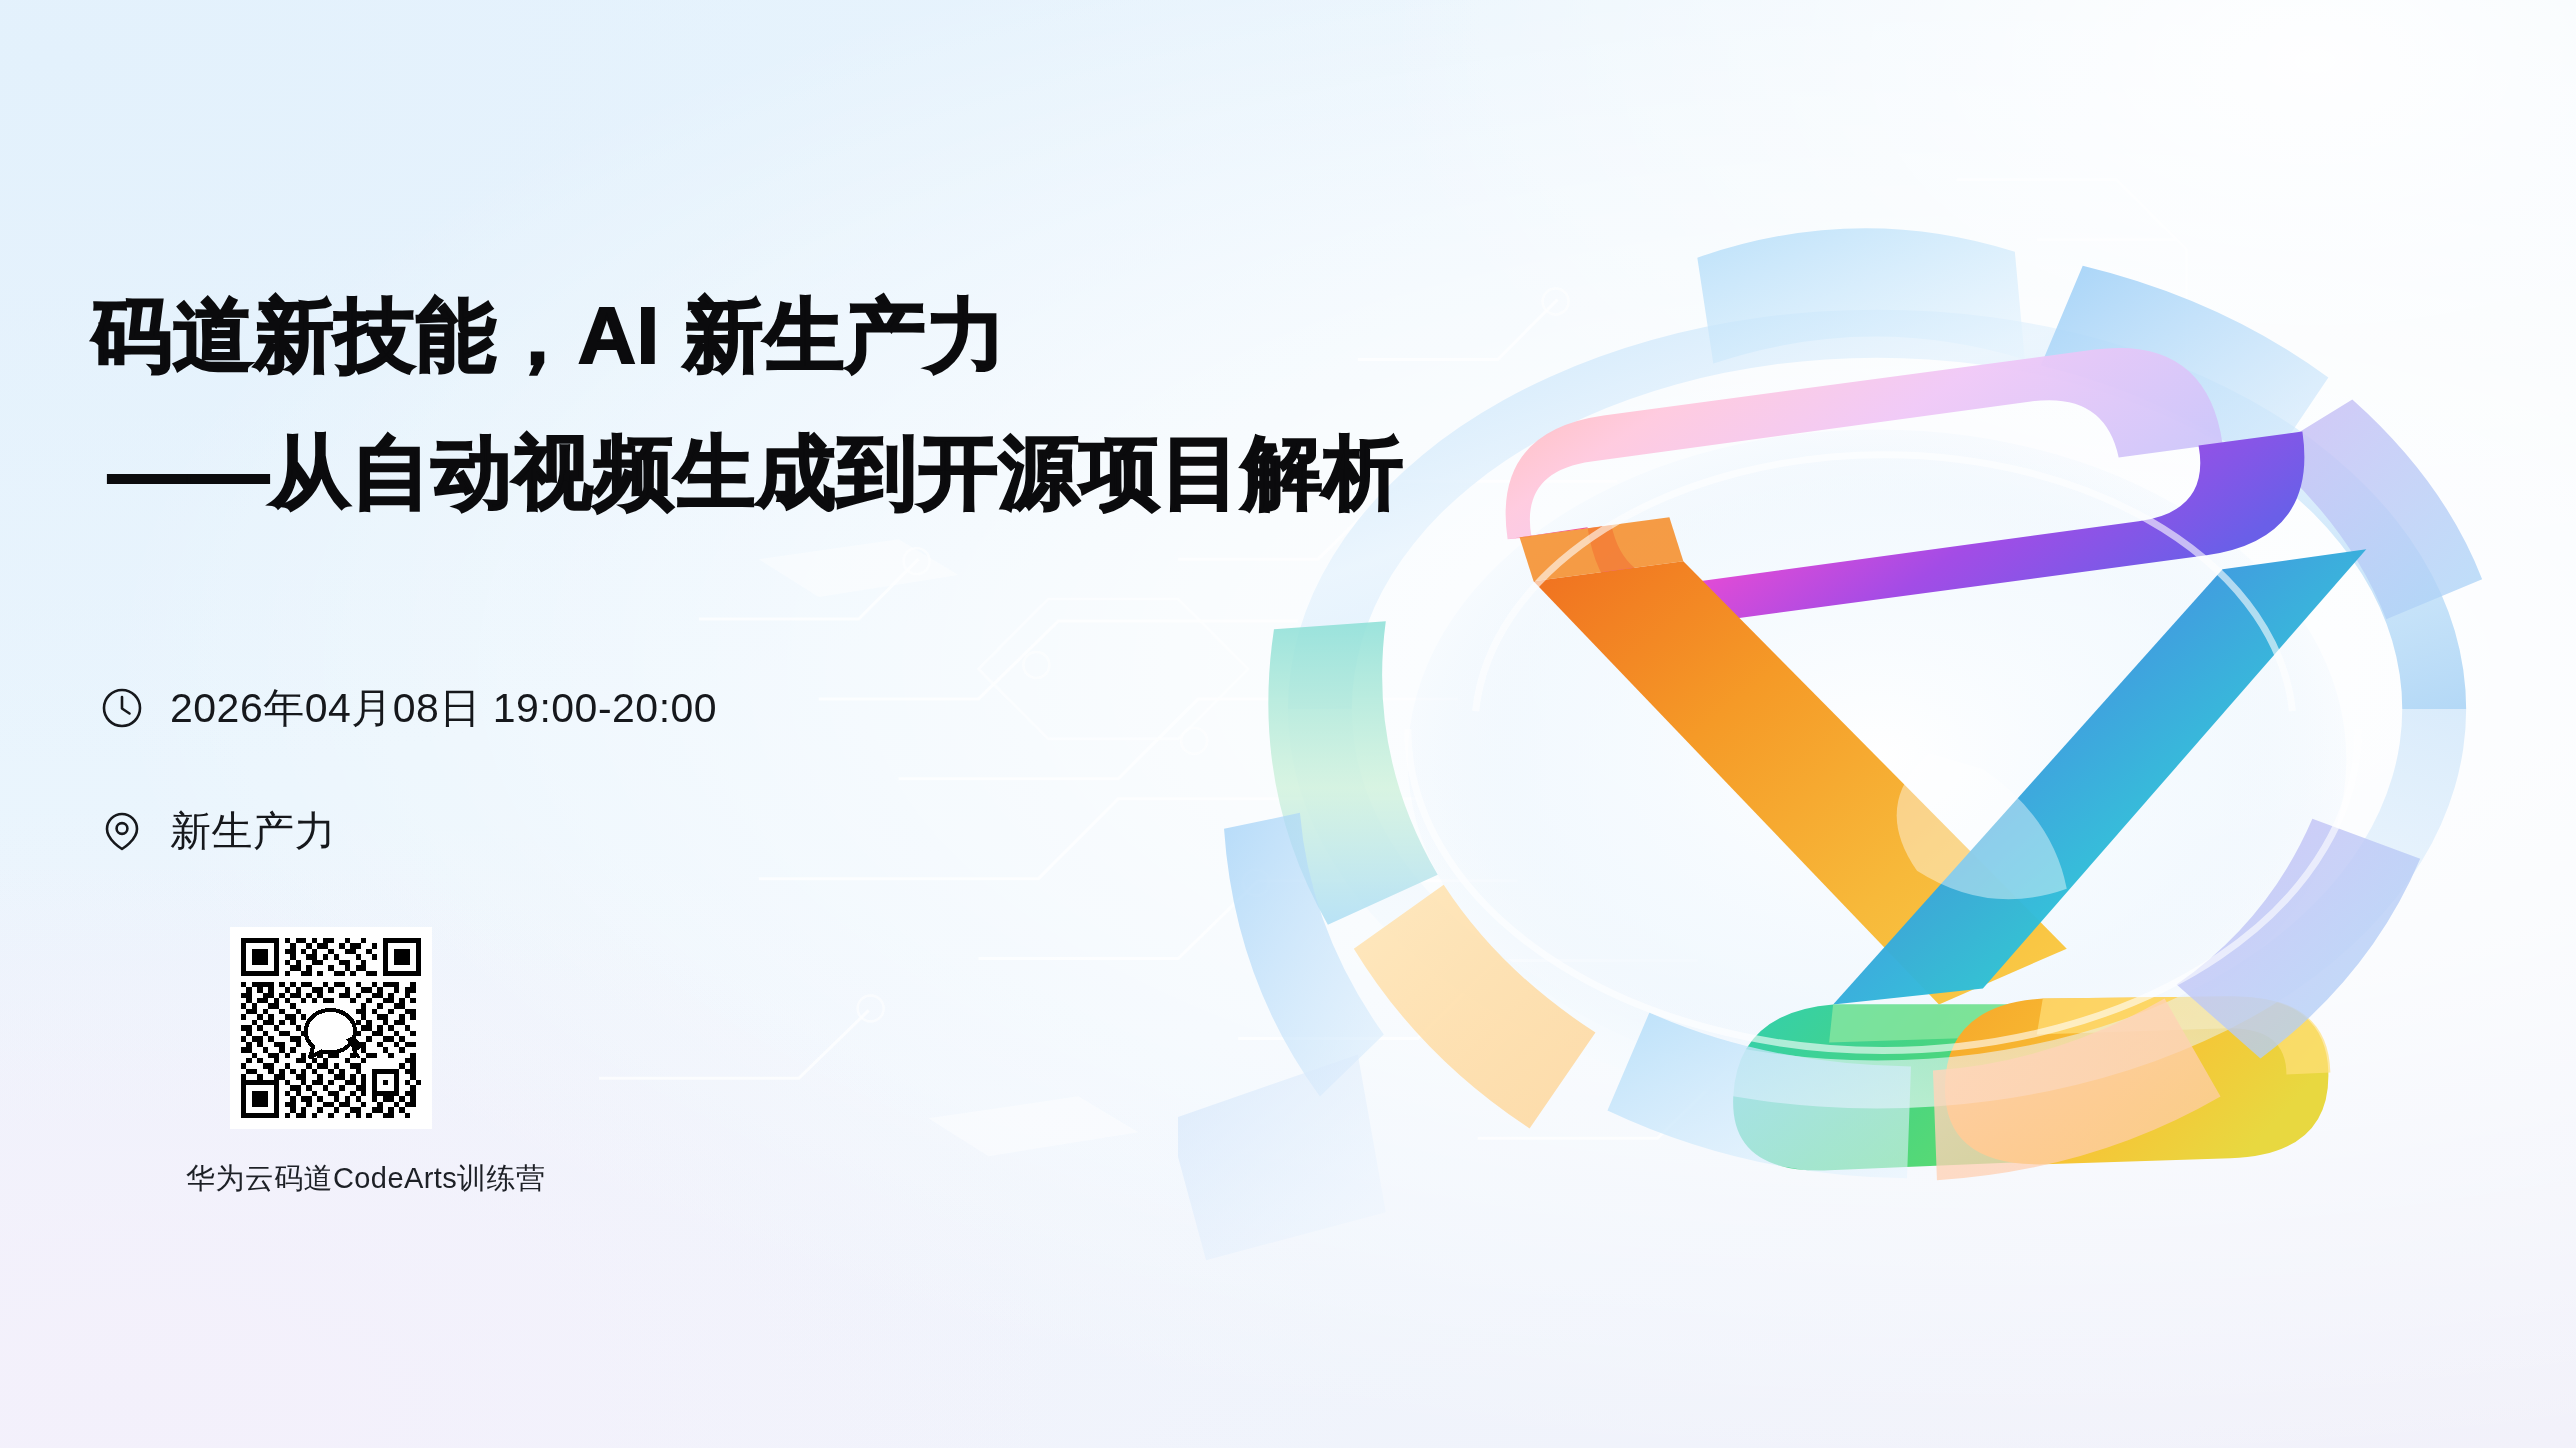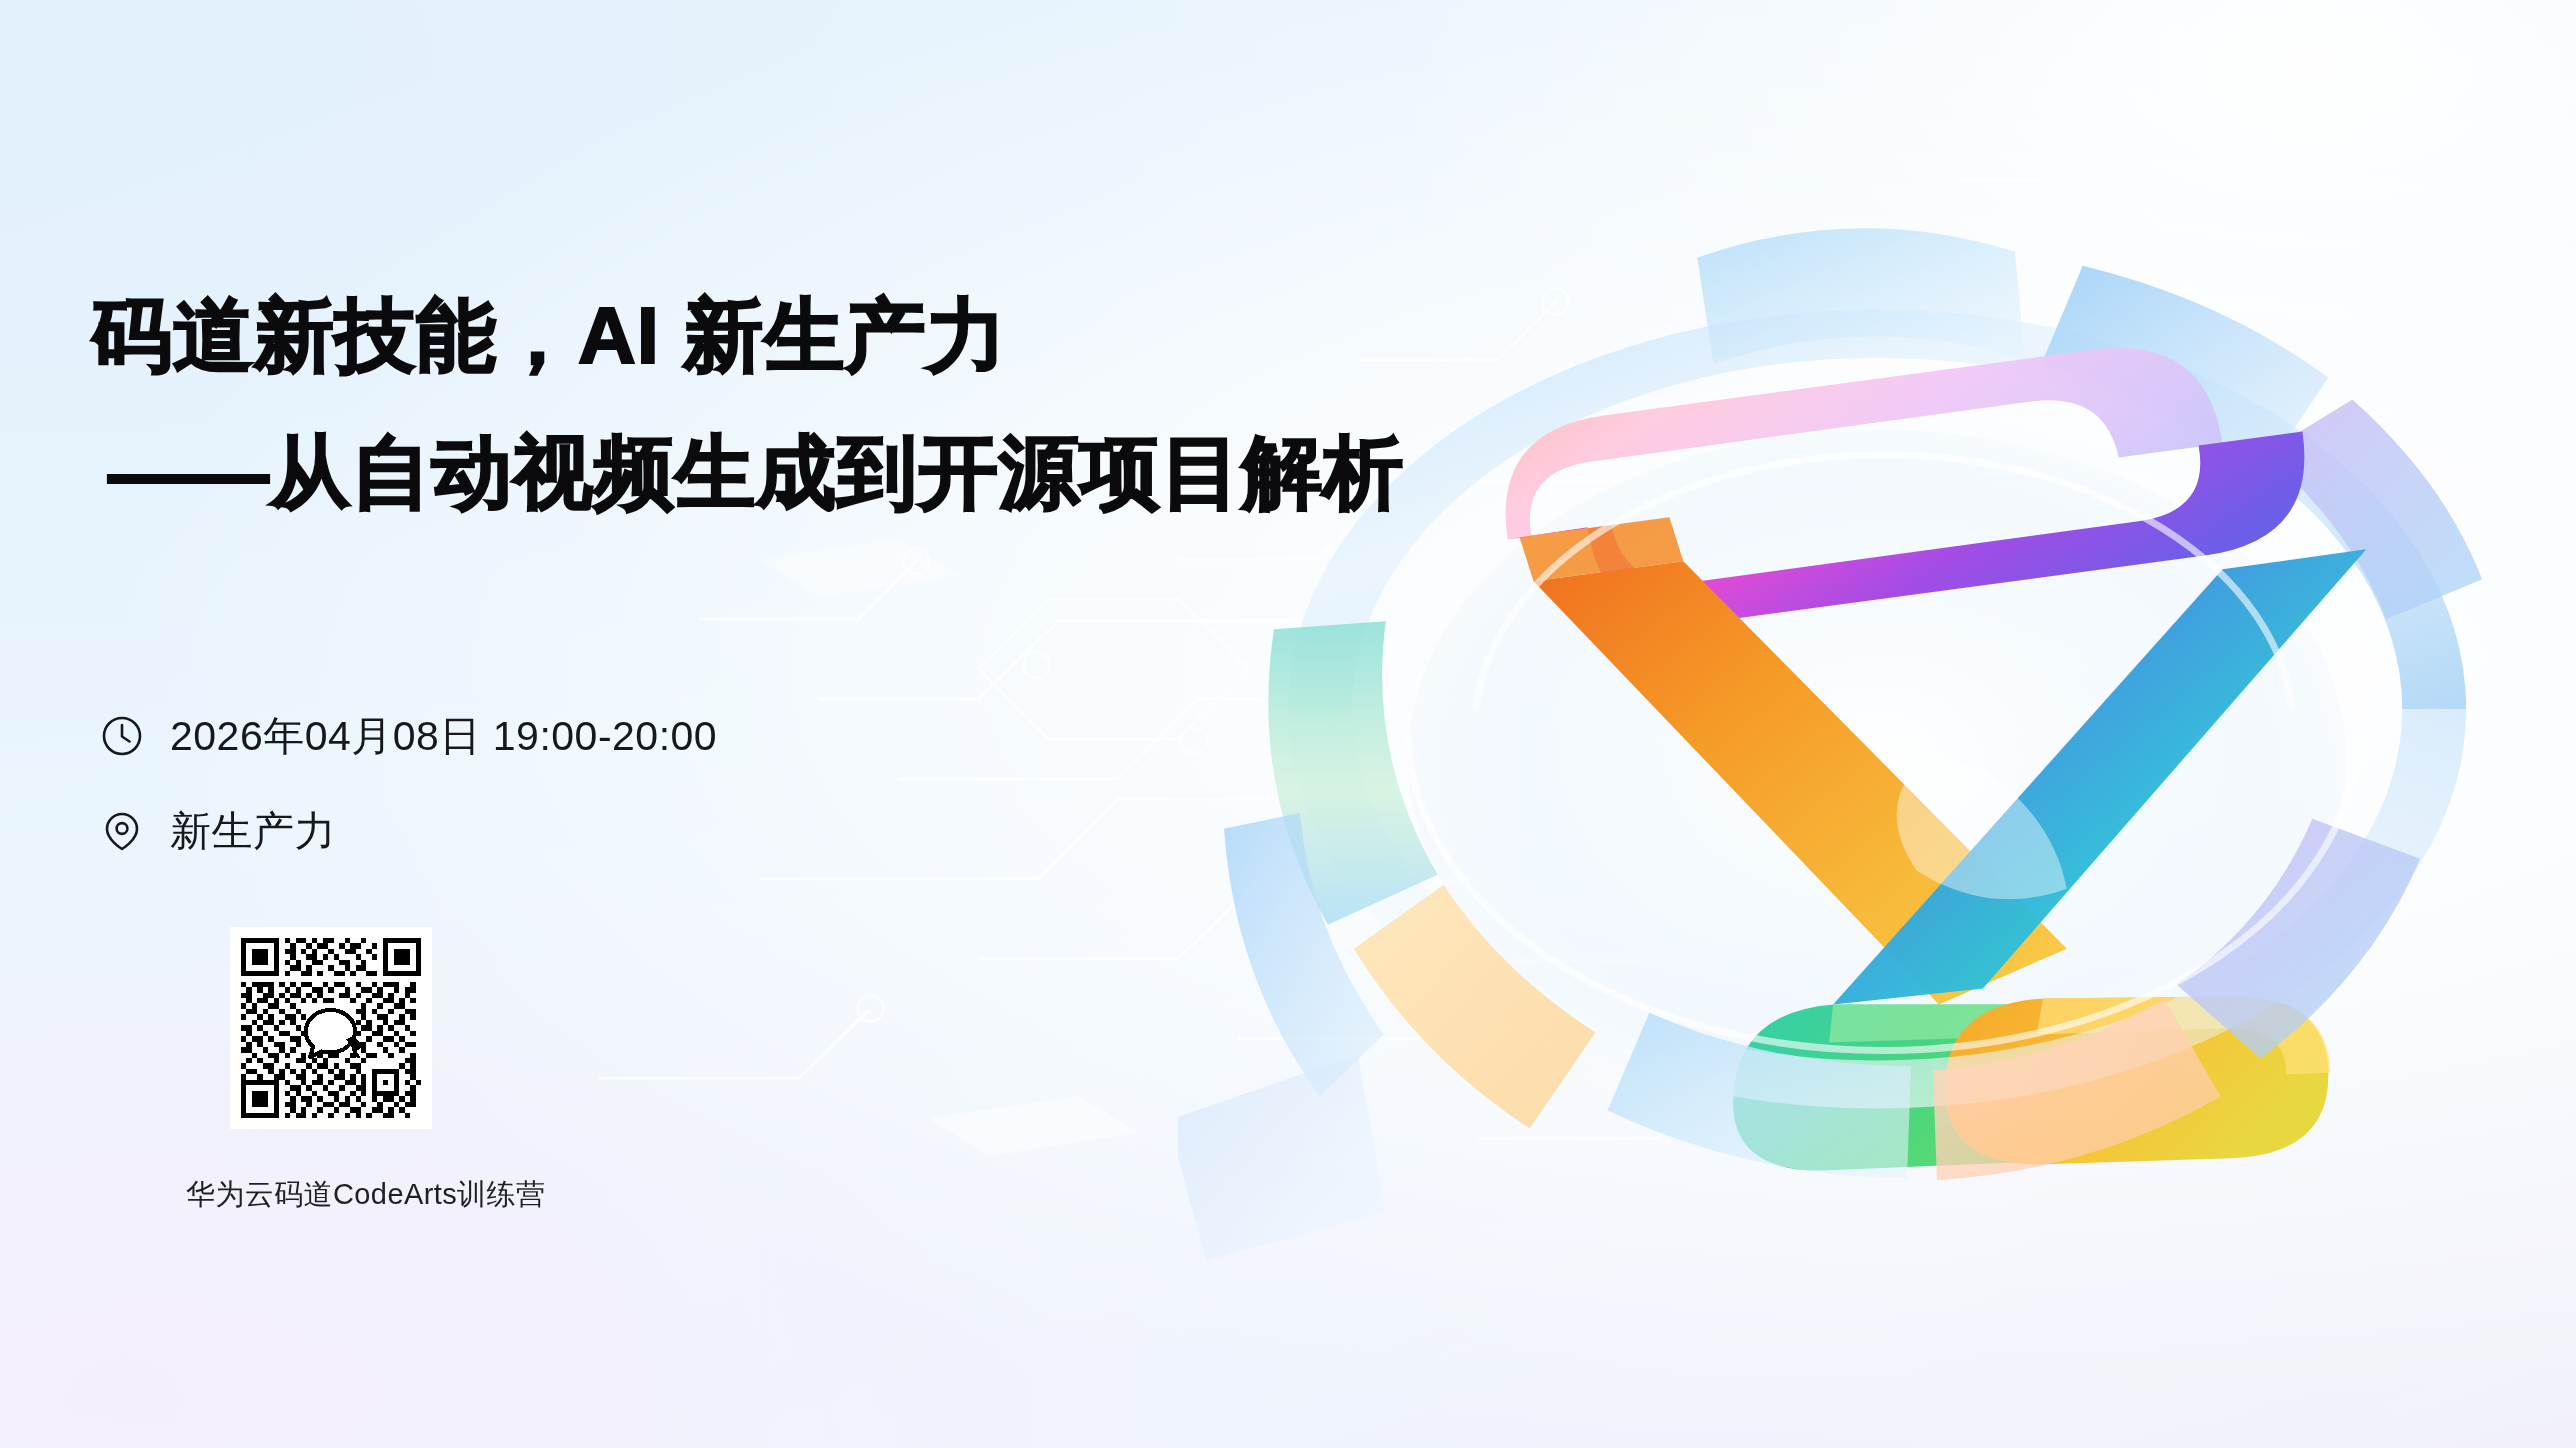--- a/index.html
+++ b/index.html
@@ -82,21 +82,21 @@
     -webkit-text-stroke: 2.2px #0b0b0d;
   }
 
   .meta-row {
     position: absolute;
     display: flex;
     align-items: center;
     color: #16181c;
     white-space: nowrap;
   }
-  .meta-datetime { top: 714px; left: 8px; }
+  .meta-datetime { top: 686px; left: 8px; }
   .meta-location { top: 809px; left: 8px; }
 
   .meta-icon {
     width: 44px;
     height: 44px;
     flex: 0 0 44px;
     margin-right: 26px;
     display: block;
   }
   .meta-text {
@@ -116,21 +116,21 @@
   .qr-card {
     width: 202px;
     height: 202px;
     background: #ffffff;
     padding: 11px;
     box-sizing: border-box;
     position: relative;
   }
   .qr-svg { display: block; width: 100%; height: 100%; }
   .qr-caption {
-    margin-top: 46px;
+    margin-top: 30px;
     width: 284px;
     margin-left: -44px;
     text-align: center;
     font-size: 29px;
     color: #1d2026;
     letter-spacing: 0.4px;
     white-space: nowrap;
   }
 
   

